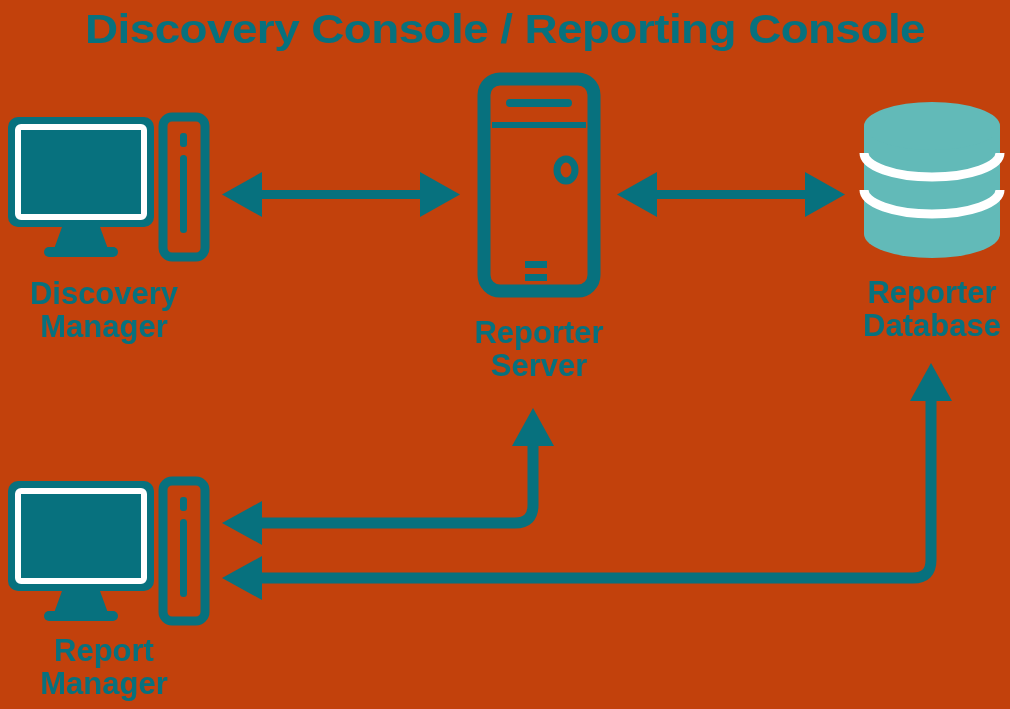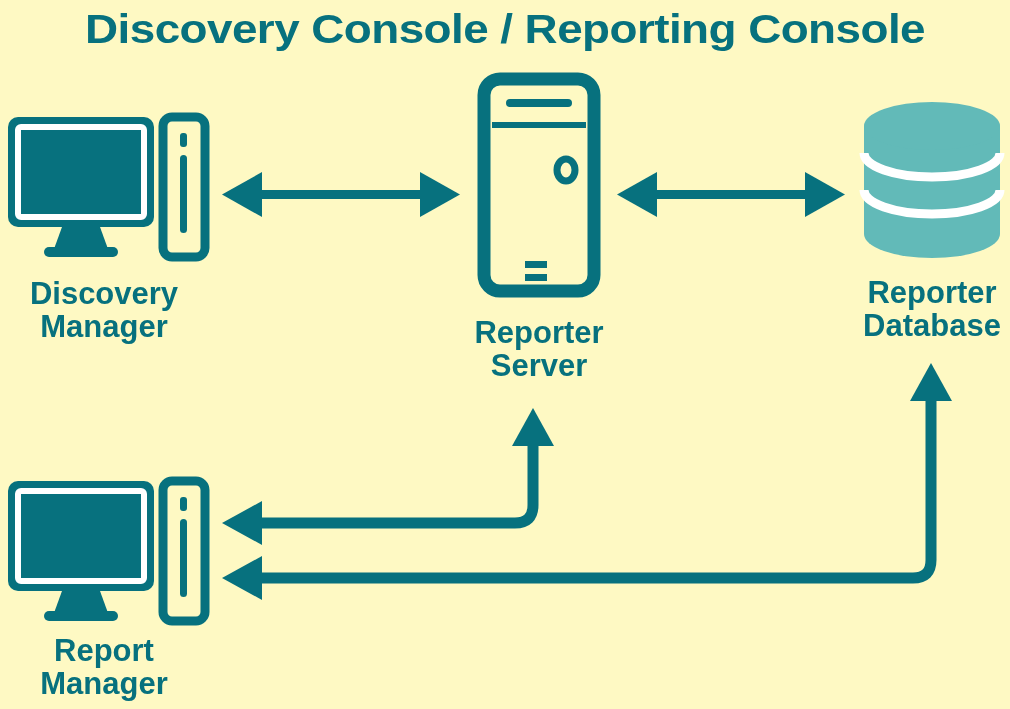--- a/index.html
+++ b/index.html
@@ -10,21 +10,21 @@
   body {
     width: 1010px;
     height: 709px;
     overflow: hidden;
     font-family: "Liberation Sans", sans-serif;
   }
   #diagram-root {
     position: relative;
     width: 1010px;
     height: 709px;
-    background: #fef9c3;
+    background: #c2410c;
   }
   #diagram-svg {
     position: absolute;
     left: 0;
     top: 0;
     width: 1010px;
     height: 709px;
     display: block;
   }
   .title-text {

